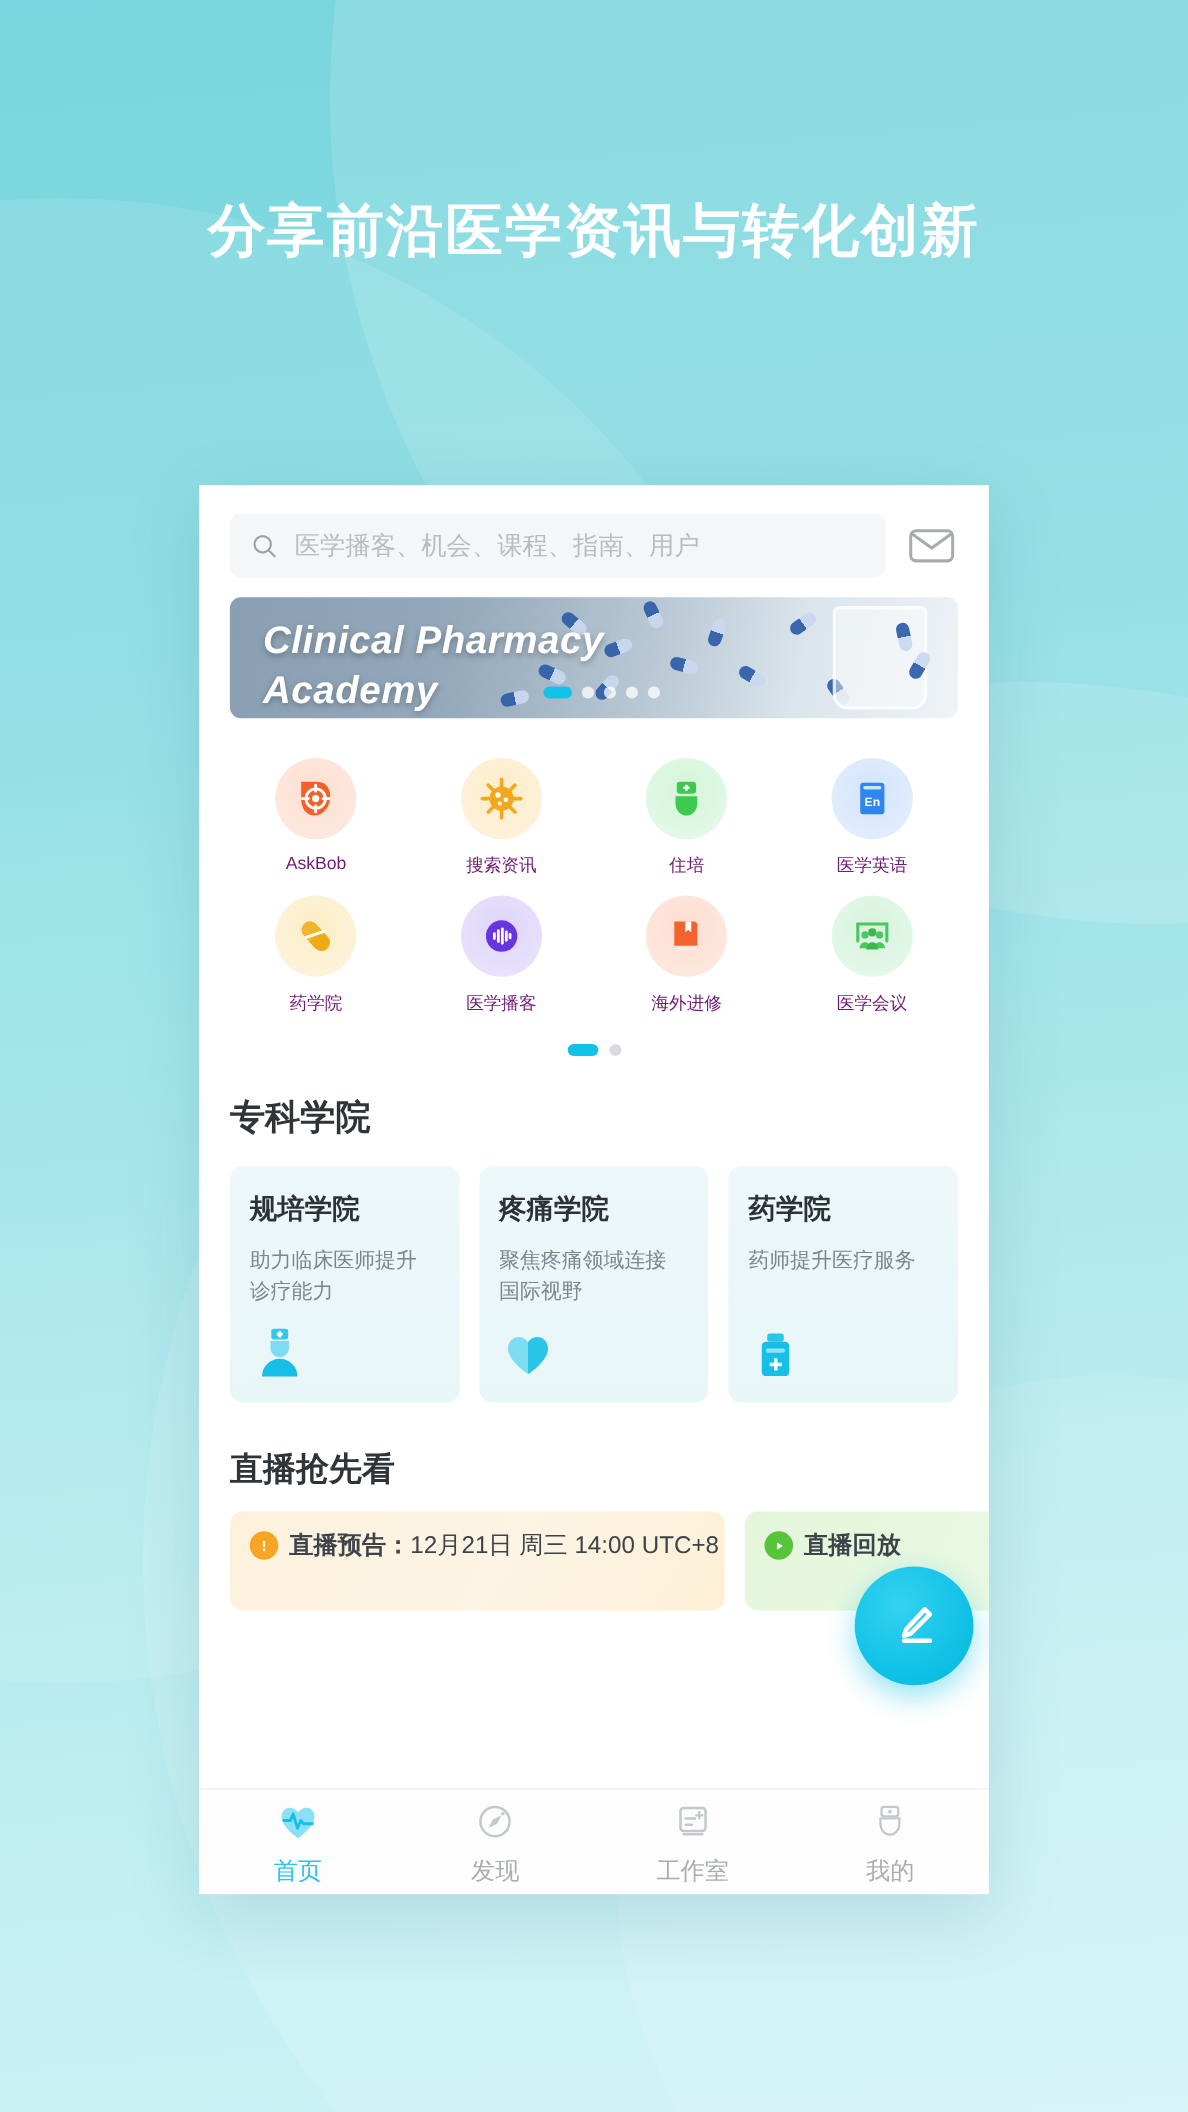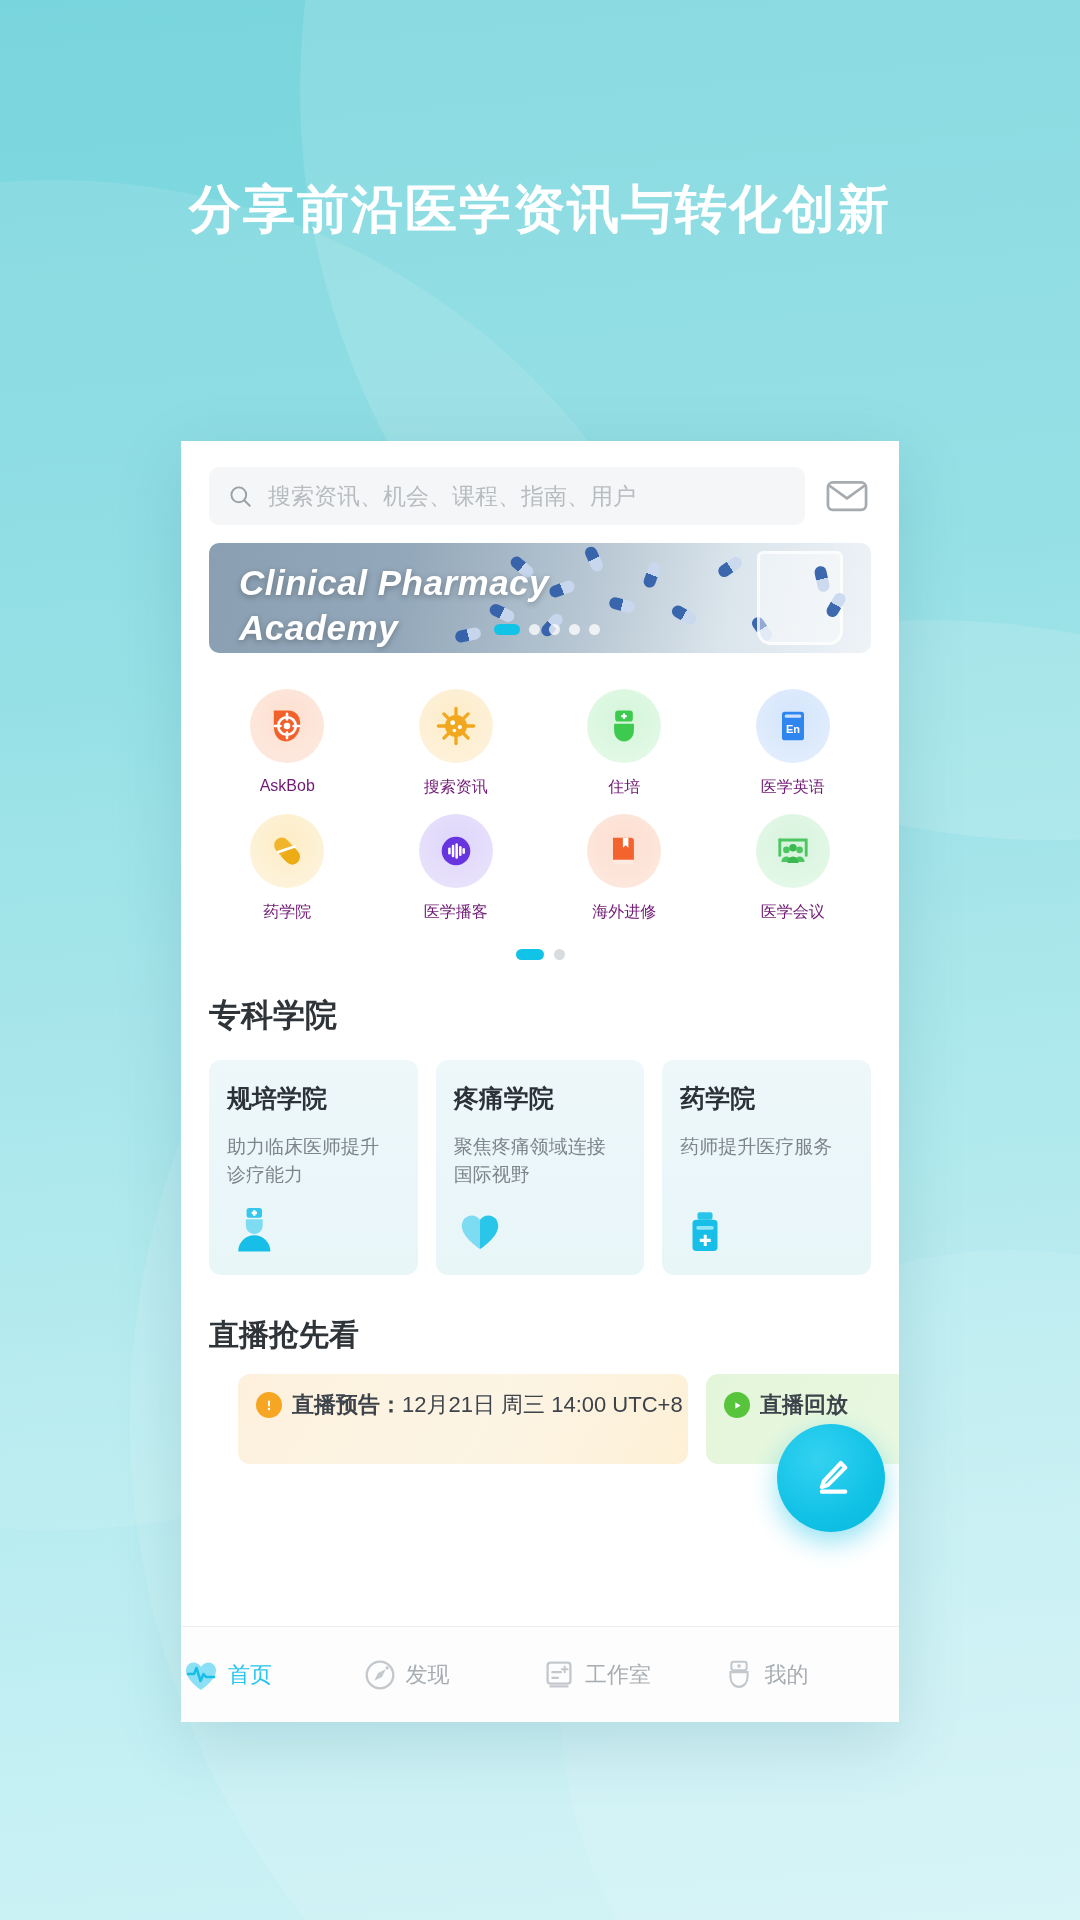--- a/index.html
+++ b/index.html
@@ -88,21 +88,21 @@
     display:flex; flex-direction:column;
   }
   .ctitle { font-size:25px; font-weight:bold; color:#2c3338; }
   .cdesc { font-size:19px; color:#7d858c; line-height:1.45; margin-top:18px; }
   .cicon { margin-top:auto; height:58px; display:flex; align-items:flex-end; }
 
   
   .live-title { font-size:30px; font-weight:bold; color:#2f3439; padding:40px 28px 0 28px; }
   .live-row { display:flex; gap:18px; padding:18px 0 0 28px; }
   .lcard { width:450px; min-width:450px; border-radius:12px; padding:16px 18px; height:90px; position:relative; overflow:hidden; }
-  .lcard.amber { background:linear-gradient(120deg,#fdf1dd 0%,#fcf4e4 55%,#fdf0d6 100%);margin-left:29px; }
+  .lcard.amber { background:linear-gradient(120deg,#fdf1dd 0%,#fcf4e4 55%,#fdf0d6 100%); }
   .lcard.green { background:linear-gradient(120deg,#e4f6da 0%,#eaf8e3 60%,#e2f5d8 100%); }
   .lhead { display:flex; align-items:center; gap:10px; }
   .ldot { width:26px; height:26px; border-radius:50%; display:flex; align-items:center; justify-content:center; flex:none; }
   .ldot.amber { background:#f6a623; }
   .ldot.green { background:#58c43c; }
   .ltxt { font-size:22px; color:#3d434a; white-space:nowrap; }
   .ltxt b { font-weight:bold; }
 
   
   .fab {
@@ -110,21 +110,21 @@
     border-radius:50%; background:radial-gradient(circle at 38% 32%,#34d2f0 0%,#11c2e6 60%,#07b7dd 100%);
     display:flex; align-items:center; justify-content:center; z-index:20;
     box-shadow:0 10px 26px rgba(17,194,230,0.45);
   }
 
   
   .tabbar {
     height:96px; background:#fdfdfd; border-top:1px solid #eeeeee;
     display:flex; align-items:center; position:relative; z-index:25;
   }
-  .tab { flex:1; display:flex; align-items:center; gap:7px; }
+  .tab { flex:1; display:flex; flex-direction:column; align-items:center; gap:7px; }
   .tab .tlabel { font-size:22px; color:#a8adb2; }
   .tab.active .tlabel { color:#28c4ec; }
   .ticon { height:46px; display:flex; align-items:center; justify-content:center; }
 </style>
 </head>
 <body>
 
 <div class="bg-wrap">
   <div class="blob blob-a"></div>
   <div class="blob blob-b"></div>
@@ -136,21 +136,21 @@
 
 <div class="phone">
   <div class="screen">
 
     <div class="search-row">
       <div class="search-box">
         <svg width="27" height="27" viewBox="0 0 24 24" fill="none">
           <circle cx="10.5" cy="10.5" r="6.6" stroke="#9aa0a6" stroke-width="1.7"></circle>
           <line x1="15.3" y1="15.3" x2="20.2" y2="20.2" stroke="#9aa0a6" stroke-width="1.7" stroke-linecap="round"></line>
         </svg>
-        <span class="search-ph">搜索资讯、机会、课程、指南、用户</span>
+        <span class="search-ph">医学播客、机会、课程、指南、用户</span>
       </div>
       <div class="mail-btn">
         <svg width="42" height="34" viewBox="0 0 26 20" fill="none">
           <rect x="1.2" y="1.6" width="23.6" height="17" rx="3" stroke="#a6abb0" stroke-width="1.7"></rect>
           <path d="M2 3.5 L13 11.4 L24 3.5" stroke="#a6abb0" stroke-width="1.7" fill="none" stroke-linecap="round" stroke-linejoin="round"></path>
         </svg>
       </div>
     </div>
 
     <div class="banner">

